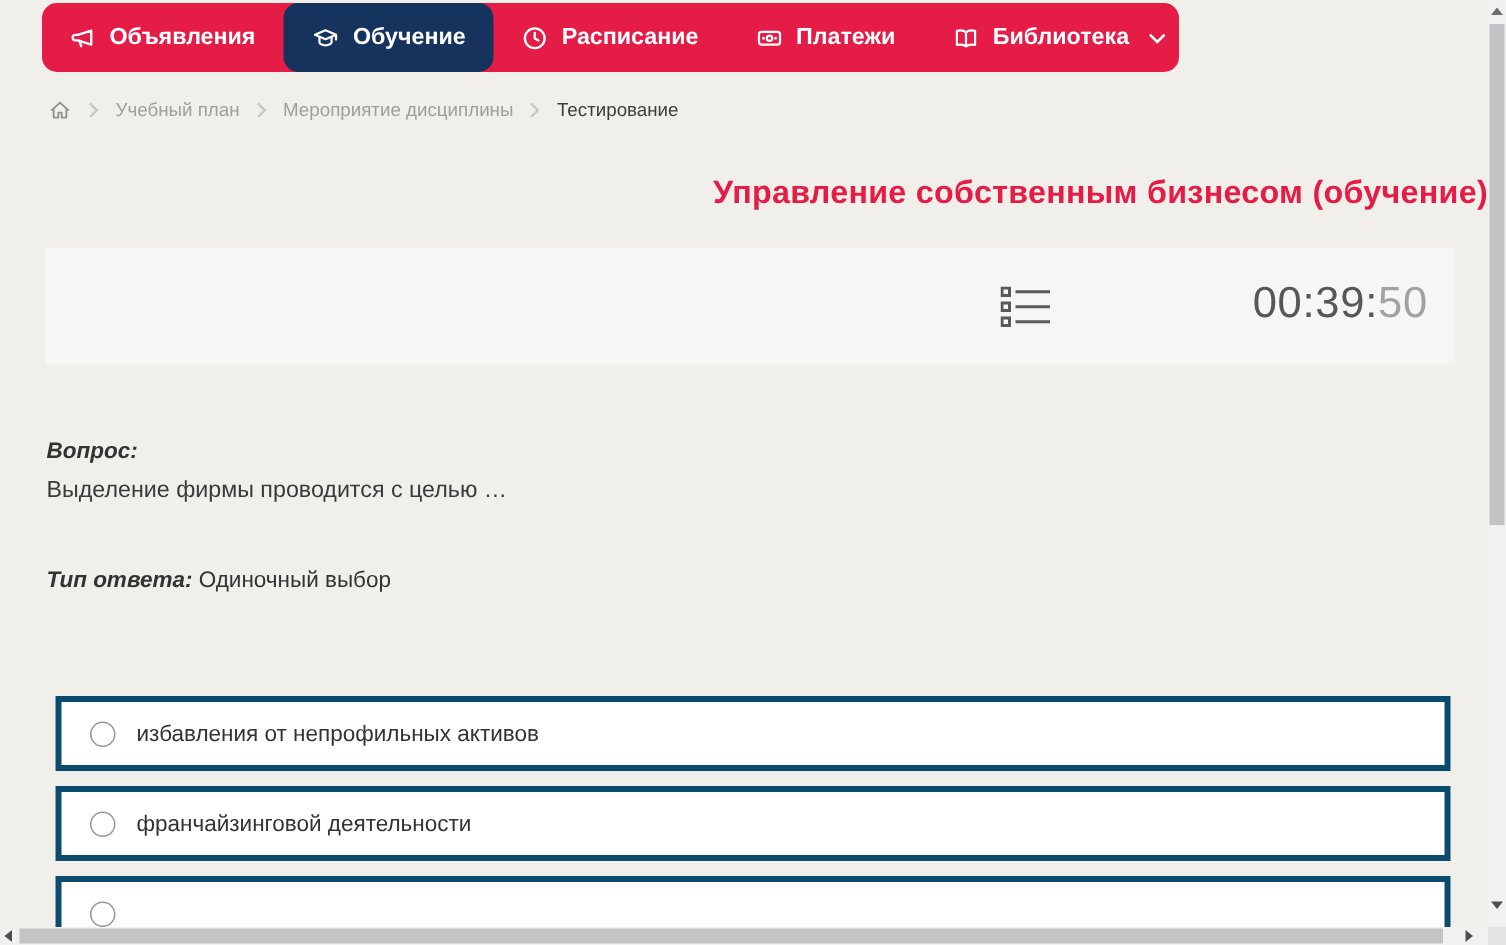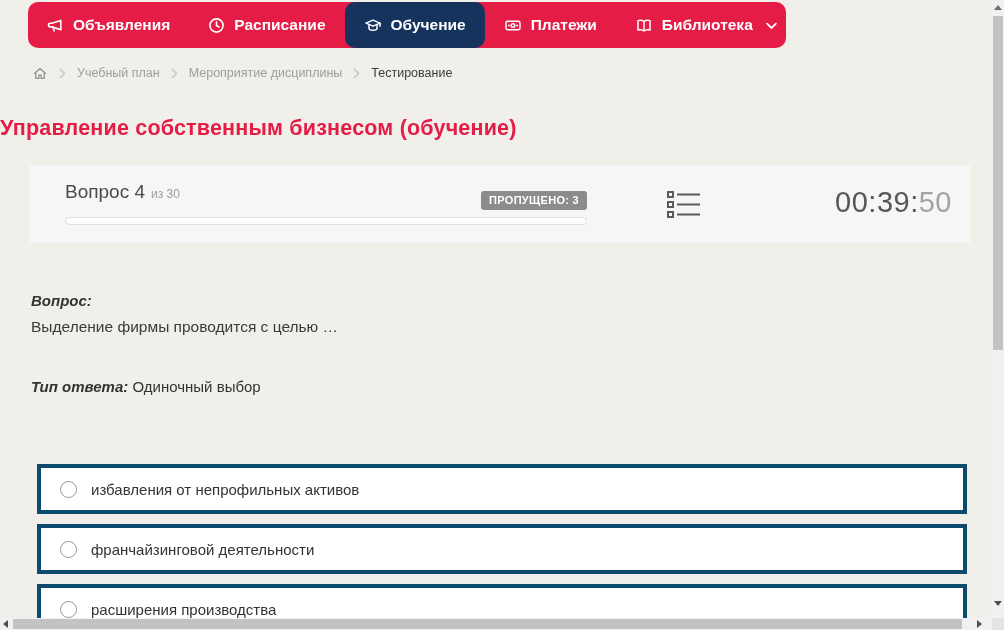--- a/index.html
+++ b/index.html
@@ -29,21 +29,21 @@
     position:absolute; left:32px; top:64px; height:18px;
     display:flex; align-items:center; gap:11px;
     font-size:12.5px; color:#9e9e9e;
   }
   .crumb { cursor:pointer; }
   .crumb.current { color:#3c3c3c; }
   .crumb-sep { display:flex; align-items:center; }
   
   .page-title {
     position:absolute; left:0; top:116px; width:992px;
-    text-align:left; color:#e41c46; font-size:21.5px; font-weight:bold;
+    text-align:right; color:#e41c46; font-size:21.5px; font-weight:bold;
     letter-spacing:0.2px;
   }
   
   .q-panel {
     position:absolute; left:30px; top:165px; width:940px; height:78px;
     background:#f6f6f6;
   }
   .q-left { position:absolute; left:35px; top:0; width:522px; height:78px; }
   .q-title-line { position:absolute; left:0; top:16px; white-space:nowrap; }
   .q-number { font-size:19px; color:#4a4a4a; }
@@ -100,34 +100,34 @@
 <body>
 
 <nav class="navbar">
   <div class="nav-item">
     <svg width="17" height="17" viewBox="0 0 16 16" fill="none" stroke="currentColor" stroke-width="1.5" stroke-linejoin="round" stroke-linecap="round">
         <path d="M13 3.2 4.6 5.9H3.1a1.7 1.7 0 0 0 0 3.4h1.5L13 12z"></path>
         <path d="M5.6 9.6l1.1 3.4"></path>
       </svg>
     <span>Объявления</span>
   </div>
-  <div class="nav-item">
-    <svg width="17" height="17" viewBox="0 0 16 16" fill="none" stroke="currentColor" stroke-width="1.5" stroke-linecap="round">
-        <circle cx="8" cy="8" r="6.2"></circle>
-        <path d="M8 4.6V8l2.3 1.4"></path>
-      </svg>
-    <span>Расписание</span>
-  </div>
   <div class="nav-item active">
     <svg width="18" height="17" viewBox="0 0 16 16" fill="none" stroke="currentColor" stroke-width="1.4" stroke-linejoin="round" stroke-linecap="round">
         <path d="M8 3 1.4 5.8 8 8.6l6.6-2.8z"></path>
         <path d="M4.2 7.5v3c0 .9 1.7 1.9 3.8 1.9s3.8-1 3.8-1.9v-3"></path>
         <path d="M14.6 5.8v3"></path>
       </svg>
     <span>Обучение</span>
+  </div>
+  <div class="nav-item">
+    <svg width="17" height="17" viewBox="0 0 16 16" fill="none" stroke="currentColor" stroke-width="1.5" stroke-linecap="round">
+        <circle cx="8" cy="8" r="6.2"></circle>
+        <path d="M8 4.6V8l2.3 1.4"></path>
+      </svg>
+    <span>Расписание</span>
   </div>
   <div class="nav-item">
     <svg width="18" height="17" viewBox="0 0 16 16" fill="none" stroke="currentColor" stroke-width="1.4" stroke-linecap="round">
         <rect x="1.4" y="4" width="13.2" height="8" rx="1.6"></rect>
         <circle cx="8" cy="8" r="1.7"></circle>
         <path d="M4.2 8h.01M11.8 8h.01" stroke-width="1.8"></path>
       </svg>
     <span>Платежи</span>
   </div>
   <div class="nav-item">
@@ -163,29 +163,20 @@
       <svg width="7" height="11" viewBox="0 0 7 11" fill="none" stroke="#c6c6c6" stroke-width="1.5">
         <path d="M1 1l4.5 4.5L1 10"></path>
       </svg>
     </span>
   <span class="crumb current">Тестирование</span>
 </div>
 
 <h1 class="page-title">Управление собственным бизнесом (обучение)</h1>
 
 <div class="q-panel">
-  <div class="q-left">
-    <div class="q-title-line">
-      <span class="q-number">Вопрос 4</span><span class="q-of">из 30</span>
-    </div>
-    <span class="skip-badge">ПРОПУЩЕНО: 3</span>
-    <div class="progress-track">
-      <div class="progress-fill" style="width: 0%;"></div>
-    </div>
-  </div>
   <div class="list-btn">
     <svg width="34" height="27" viewBox="0 0 34 27" fill="none" stroke="#5a5a5a" stroke-width="2">
         <rect x="1" y="1" width="5" height="5"></rect>
         <path d="M10 3.5h23"></path>
         <rect x="1" y="11" width="5" height="5"></rect>
         <path d="M10 13.5h23"></path>
         <rect x="1" y="21" width="5" height="5"></rect>
         <path d="M10 23.5h23"></path>
       </svg>
   </div>
@@ -205,21 +196,20 @@
   <div class="option">
     <span class="radio"></span>
     <span class="option-label">избавления от непрофильных активов</span>
   </div>
   <div class="option">
     <span class="radio"></span>
     <span class="option-label">франчайзинговой деятельности</span>
   </div>
   <div class="option">
     <span class="radio"></span>
-    <span class="option-label">расширения производства</span>
   </div>
 </div>
 
 <div class="v-scroll">
   <div class="arr arr-up"></div>
   <div class="v-thumb"></div>
   <div class="arr arr-down"></div>
 </div>
 <div class="h-scroll">
   <div class="arr arr-left"></div>

